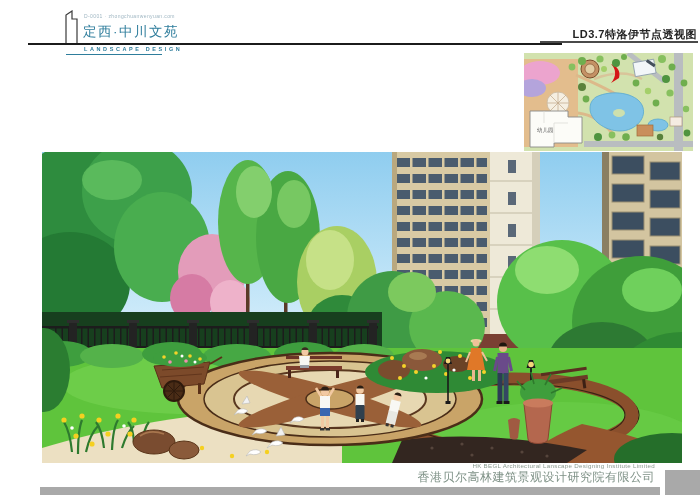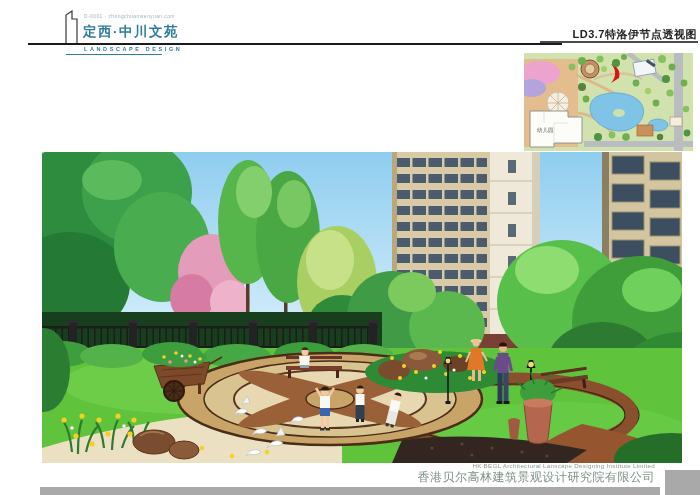--- a/index.html
+++ b/index.html
@@ -2,21 +2,21 @@
 <html><head>
 <meta charset="utf-8">
 <style>
   html,body{margin:0;padding:0;}
   body{width:700px;height:495px;background:#ffffff;overflow:hidden;
        font-family:"Liberation Sans", sans-serif;position:relative;}
   .abs{position:absolute;}
 
   
   .tagline{left:84px;top:13px;font-size:5px;color:#9fb6c2;letter-spacing:.4px;}
-  .project-name{left:83px;top:23px;font-size:13.5px;font-weight:bold;color:#2e7d9c;letter-spacing:1.5px;}
+  .project-name{left:83px;top:23px;font-size:13.5px;font-weight:normal;color:#2e7d9c;letter-spacing:1.5px;}
   .main-rule{left:28px;top:43px;width:534px;height:2px;background:#1b1b1b;}
   .discipline{left:84px;top:46px;font-size:5.5px;color:#2e7d9c;letter-spacing:2.6px;font-weight:bold;}
   .discipline-rule{left:66px;top:54px;width:96px;height:1px;background:#2e7d9c;}
   .sheet-title{right:3px;top:27px;font-size:11px;font-weight:bold;color:#222;letter-spacing:.5px;text-align:center;}
   .title-rule{left:540px;top:41px;width:158px;height:1.5px;background:#4a4a4a;}
   .logo-mark{left:64px;top:10px;}
 
   
   .inset{left:524px;top:53px;width:169px;height:98px;}
 

